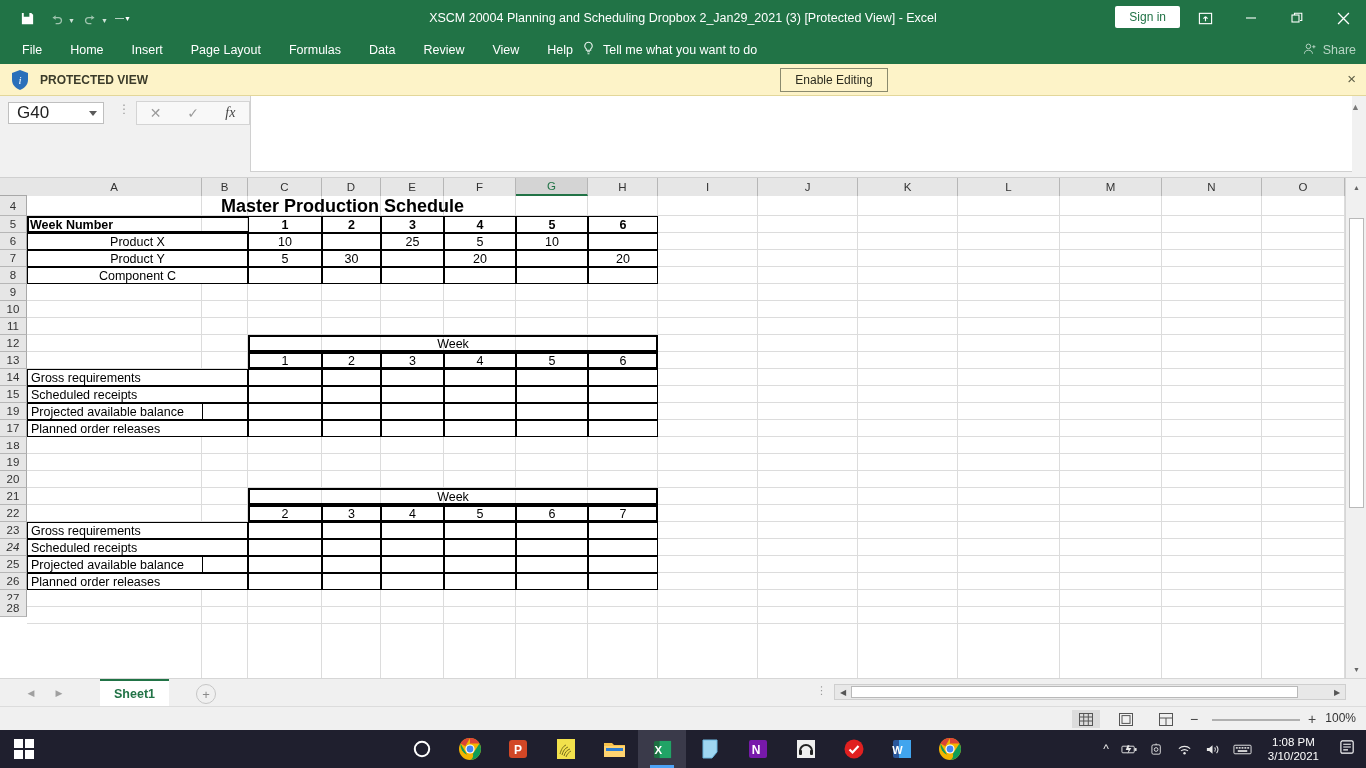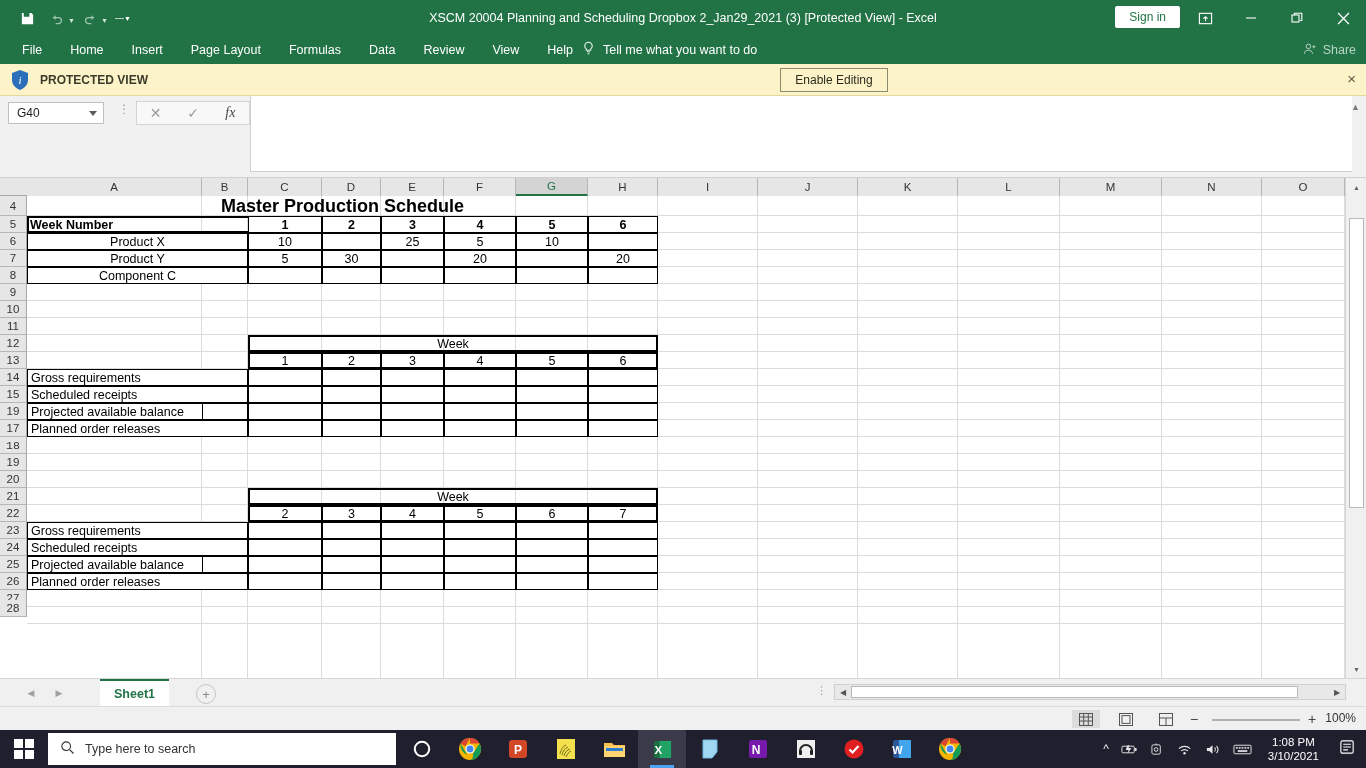--- a/index.html
+++ b/index.html
@@ -66,21 +66,21 @@
   #pv-close { position: absolute; right: 10px; top: 7px; font-size: 15px; color: #5c5c45; line-height: 1; }
 
   
   #fbar {
     position: absolute; left: 0; top: 96px; width: 1366px; height: 82px;
     background: #f1f1f1; border-bottom: 1px solid #d0d0d0;
   }
   #namebox {
     position: absolute; left: 8px; top: 6px; width: 96px; height: 22px;
     background: #fff; border: 1px solid #bfbfbf; display: flex; align-items: center;
-    font-size: 12px; color: #222; padding-left: 8px;
+    font-size: 17px; color: #222; padding-left: 8px;
   }
   #namebox .nb-caret { position: absolute; right: 6px; top: 8px; border-left: 4px solid transparent; border-right: 4px solid transparent; border-top: 5px solid #5a5a5a; }
   #fb-dots { position: absolute; left: 118px; top: 10px; color: #9a9a9a; font-size: 12px; letter-spacing: 0; line-height: 7px; }
   #fb-btns { position: absolute; left: 136px; top: 5px; width: 114px; height: 24px; background: #f8f8f8; border: 1px solid #d4d4d4; display: flex; }
   .fb-btn { width: 38px; height: 22px; display: flex; align-items: center; justify-content: center; color: #9b9b9b; font-size: 14px; }
   .fb-btn.fx { color: #444; font-style: italic; font-family: "Liberation Serif", serif; font-size: 14px; }
   #fb-input {
     position: absolute; left: 250px; top: 0px; width: 1102px; height: 76px;
     background: #fff; border-left: 1px solid #d0d0d0; border-bottom: 1px solid #d0d0d0;
   }
@@ -316,21 +316,21 @@
       <div class="rowcell" style="top: 173px; height: 17px;">14</div>
       <div class="rowcell" style="top: 190px; height: 17px;">15</div>
       <div class="rowcell" style="top: 207px; height: 17px;">19</div>
       <div class="rowcell" style="top: 224px; height: 17px;">17</div>
       <div class="rowcell" style="top: 241px; height: 17px; font-family: Liberation Mono, monospace;">18</div>
       <div class="rowcell" style="top: 258px; height: 17px;">19</div>
       <div class="rowcell" style="top: 275px; height: 17px;">20</div>
       <div class="rowcell" style="top: 292px; height: 17px;">21</div>
       <div class="rowcell" style="top: 309px; height: 17px;">22</div>
       <div class="rowcell" style="top: 326px; height: 17px;">23</div>
-      <div class="rowcell" style="top: 343px; height: 17px;">24</div>
+      <div class="rowcell" style="top: 343px; height: 17px; font-style: italic;">24</div>
       <div class="rowcell" style="top: 360px; height: 17px;">25</div>
       <div class="rowcell" style="top: 377px; height: 17px;">26</div>
       <div class="rowcell" style="top: 394px; height: 17px;">27</div>
       <div class="rowcell" style="top: 404px; height: 17px;">28</div>
     </div>
   <div id="cells">
       <div class="gline-v" style="left: 174px;"></div>
       <div class="gline-v" style="left: 220px;"></div>
       <div class="gline-v" style="left: 294px;"></div>
       <div class="gline-v" style="left: 353px;"></div>
@@ -522,29 +522,20 @@
 
 <div id="taskbar">
   <div id="startbtn">
     <svg width="20" height="20" viewBox="0 0 20 20">
         <rect x="0" y="0" width="9" height="9" fill="#fff"></rect>
         <rect x="11" y="0" width="9" height="9" fill="#fff"></rect>
         <rect x="0" y="11" width="9" height="9" fill="#fff"></rect>
         <rect x="11" y="11" width="9" height="9" fill="#fff"></rect>
       </svg>
   </div>
-  <div id="searchbox">
-    <span class="mag">
-      <svg width="15" height="15" viewBox="0 0 16 16">
-          <circle cx="6.6" cy="6.6" r="4.6" fill="none" stroke="#333" stroke-width="1.2"></circle>
-          <path stroke="#333" stroke-width="1.3" d="M10.2 10.2L14.4 14.4"></path>
-        </svg>
-    </span>
-    <span class="ph">Type here to search</span>
-  </div>
   <div id="tbicons">
     <div class="tbi">
       <svg width="20" height="20" viewBox="0 0 20 20">
           <circle cx="10" cy="10" r="7.2" fill="none" stroke="#fff" stroke-width="2"></circle>
         </svg>
     </div>
     <div class="tbi">
       <svg width="24" height="24" viewBox="0 0 24 24">
           <circle cx="12" cy="12" r="11" fill="#f4b400"></circle>
           <path d="M12 1a11 11 0 019.5 5.5H12z" fill="#db4437"></path>

